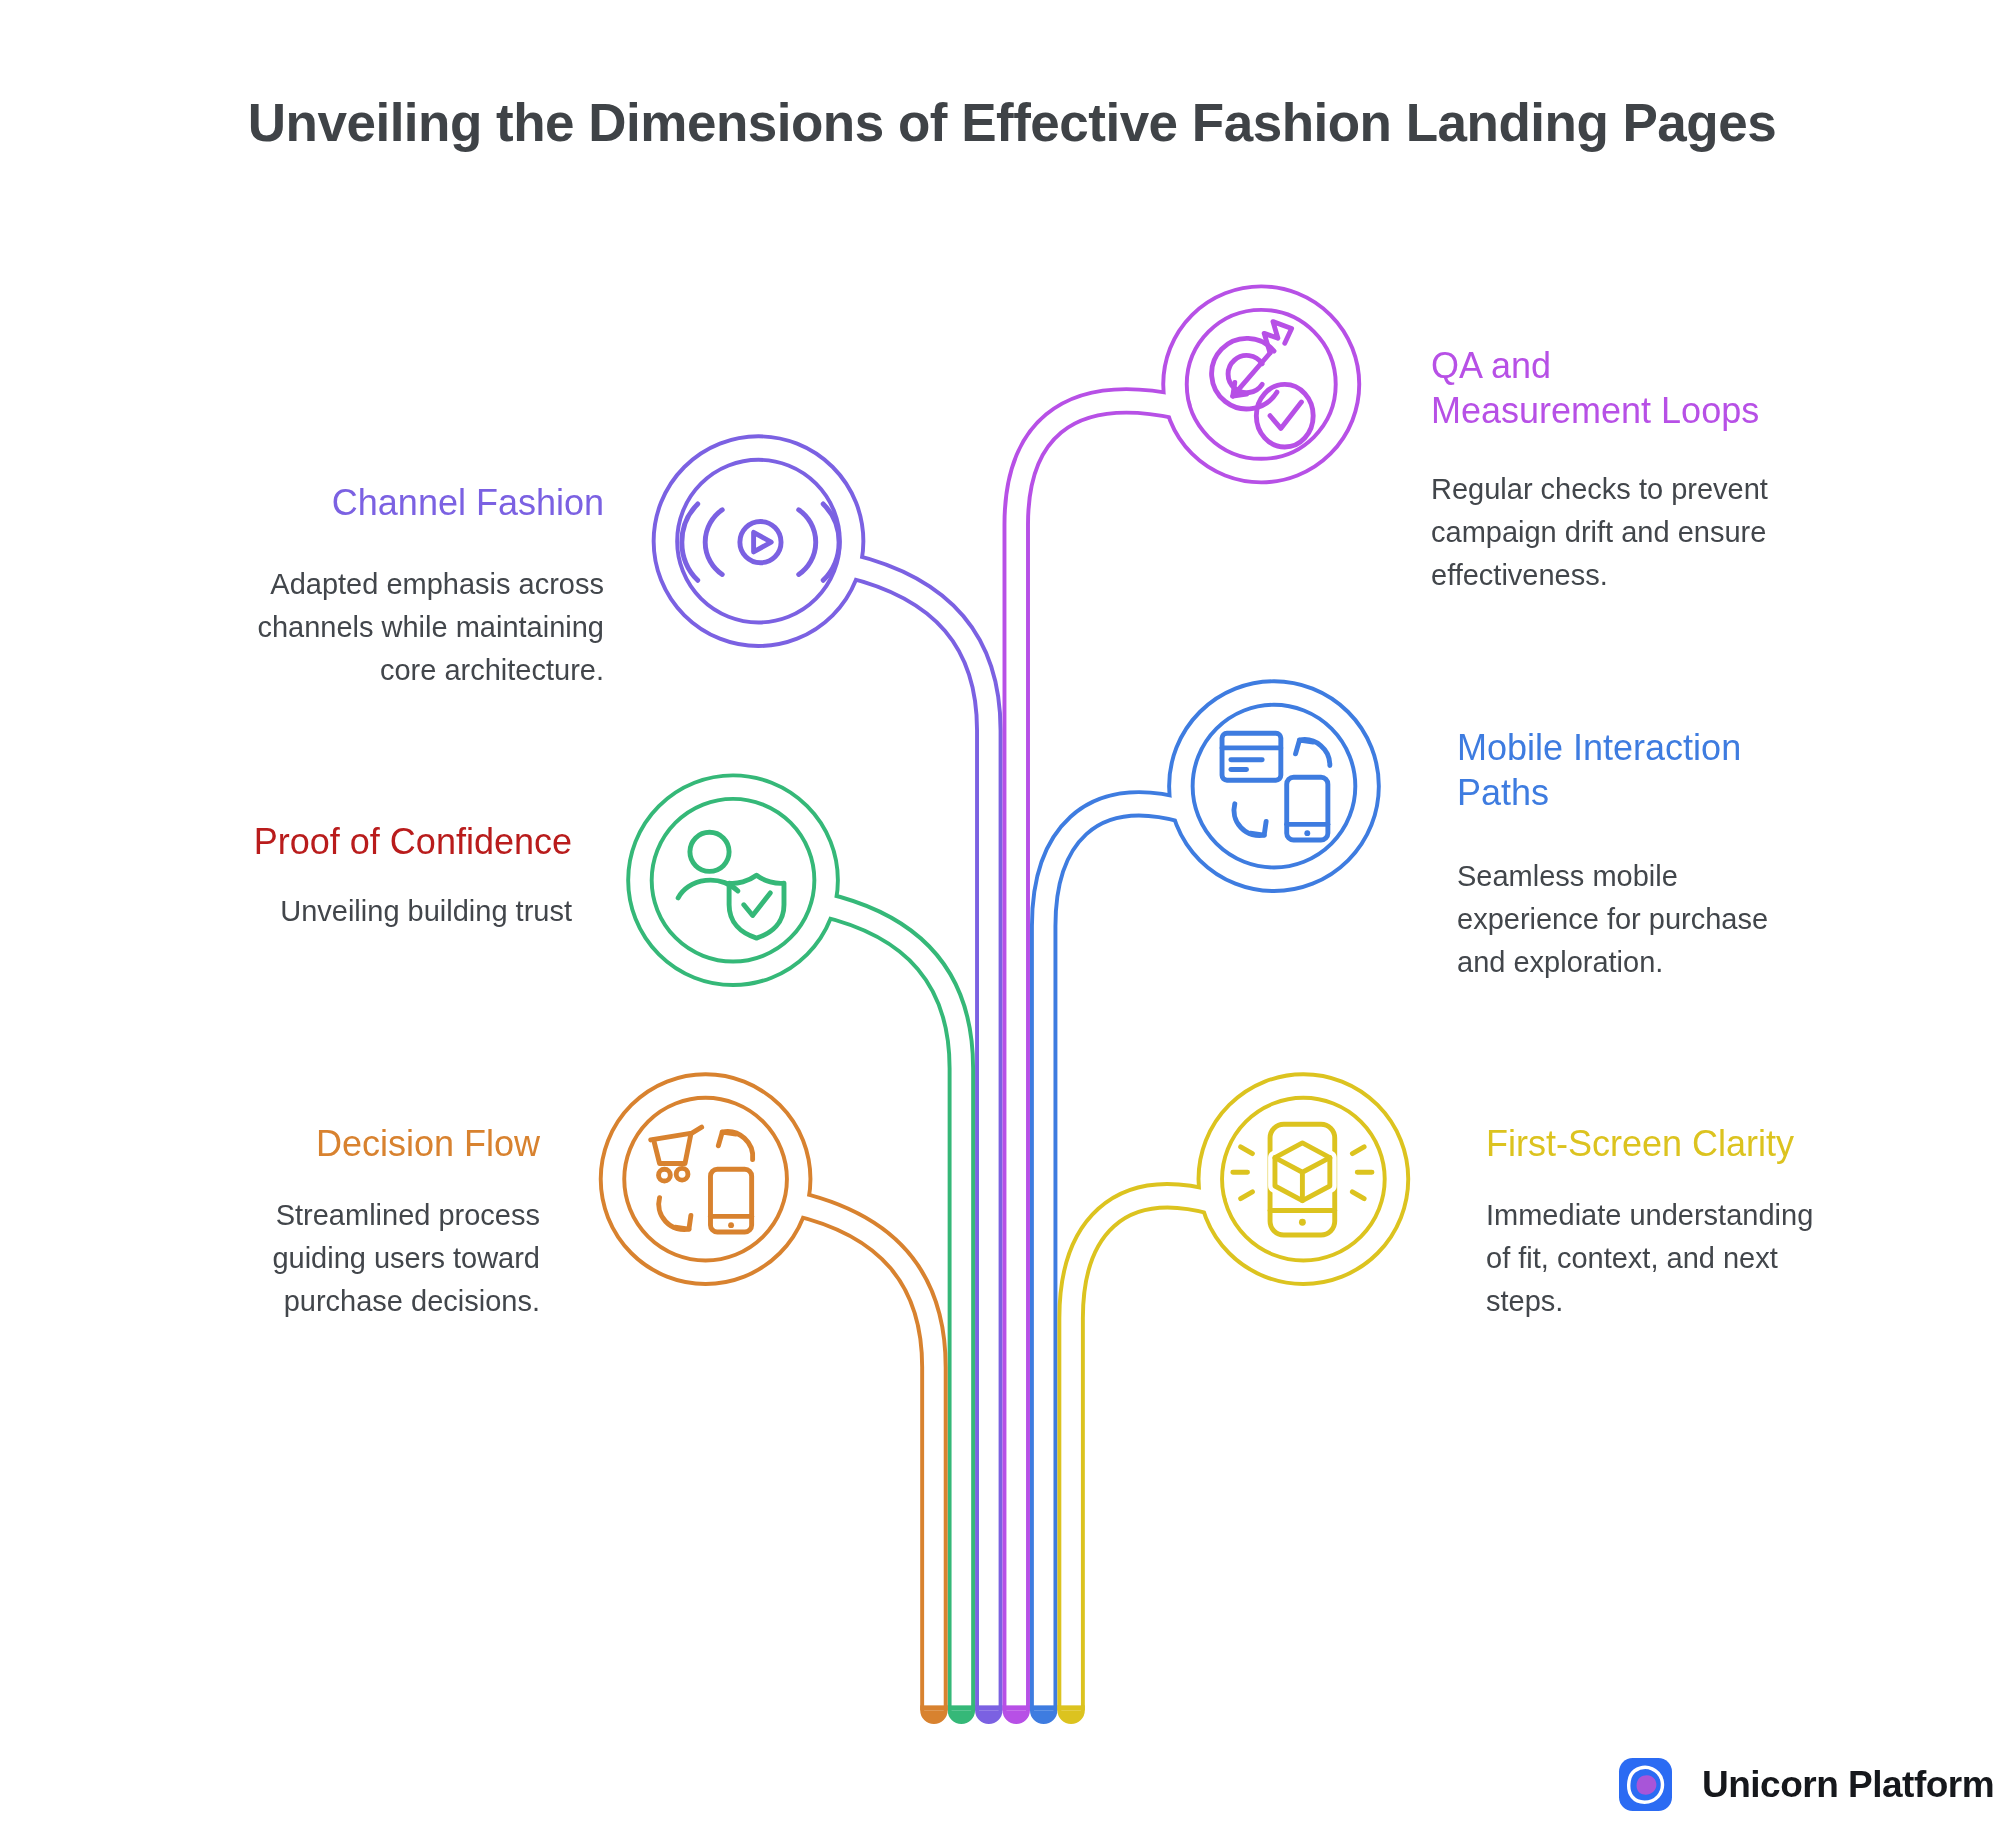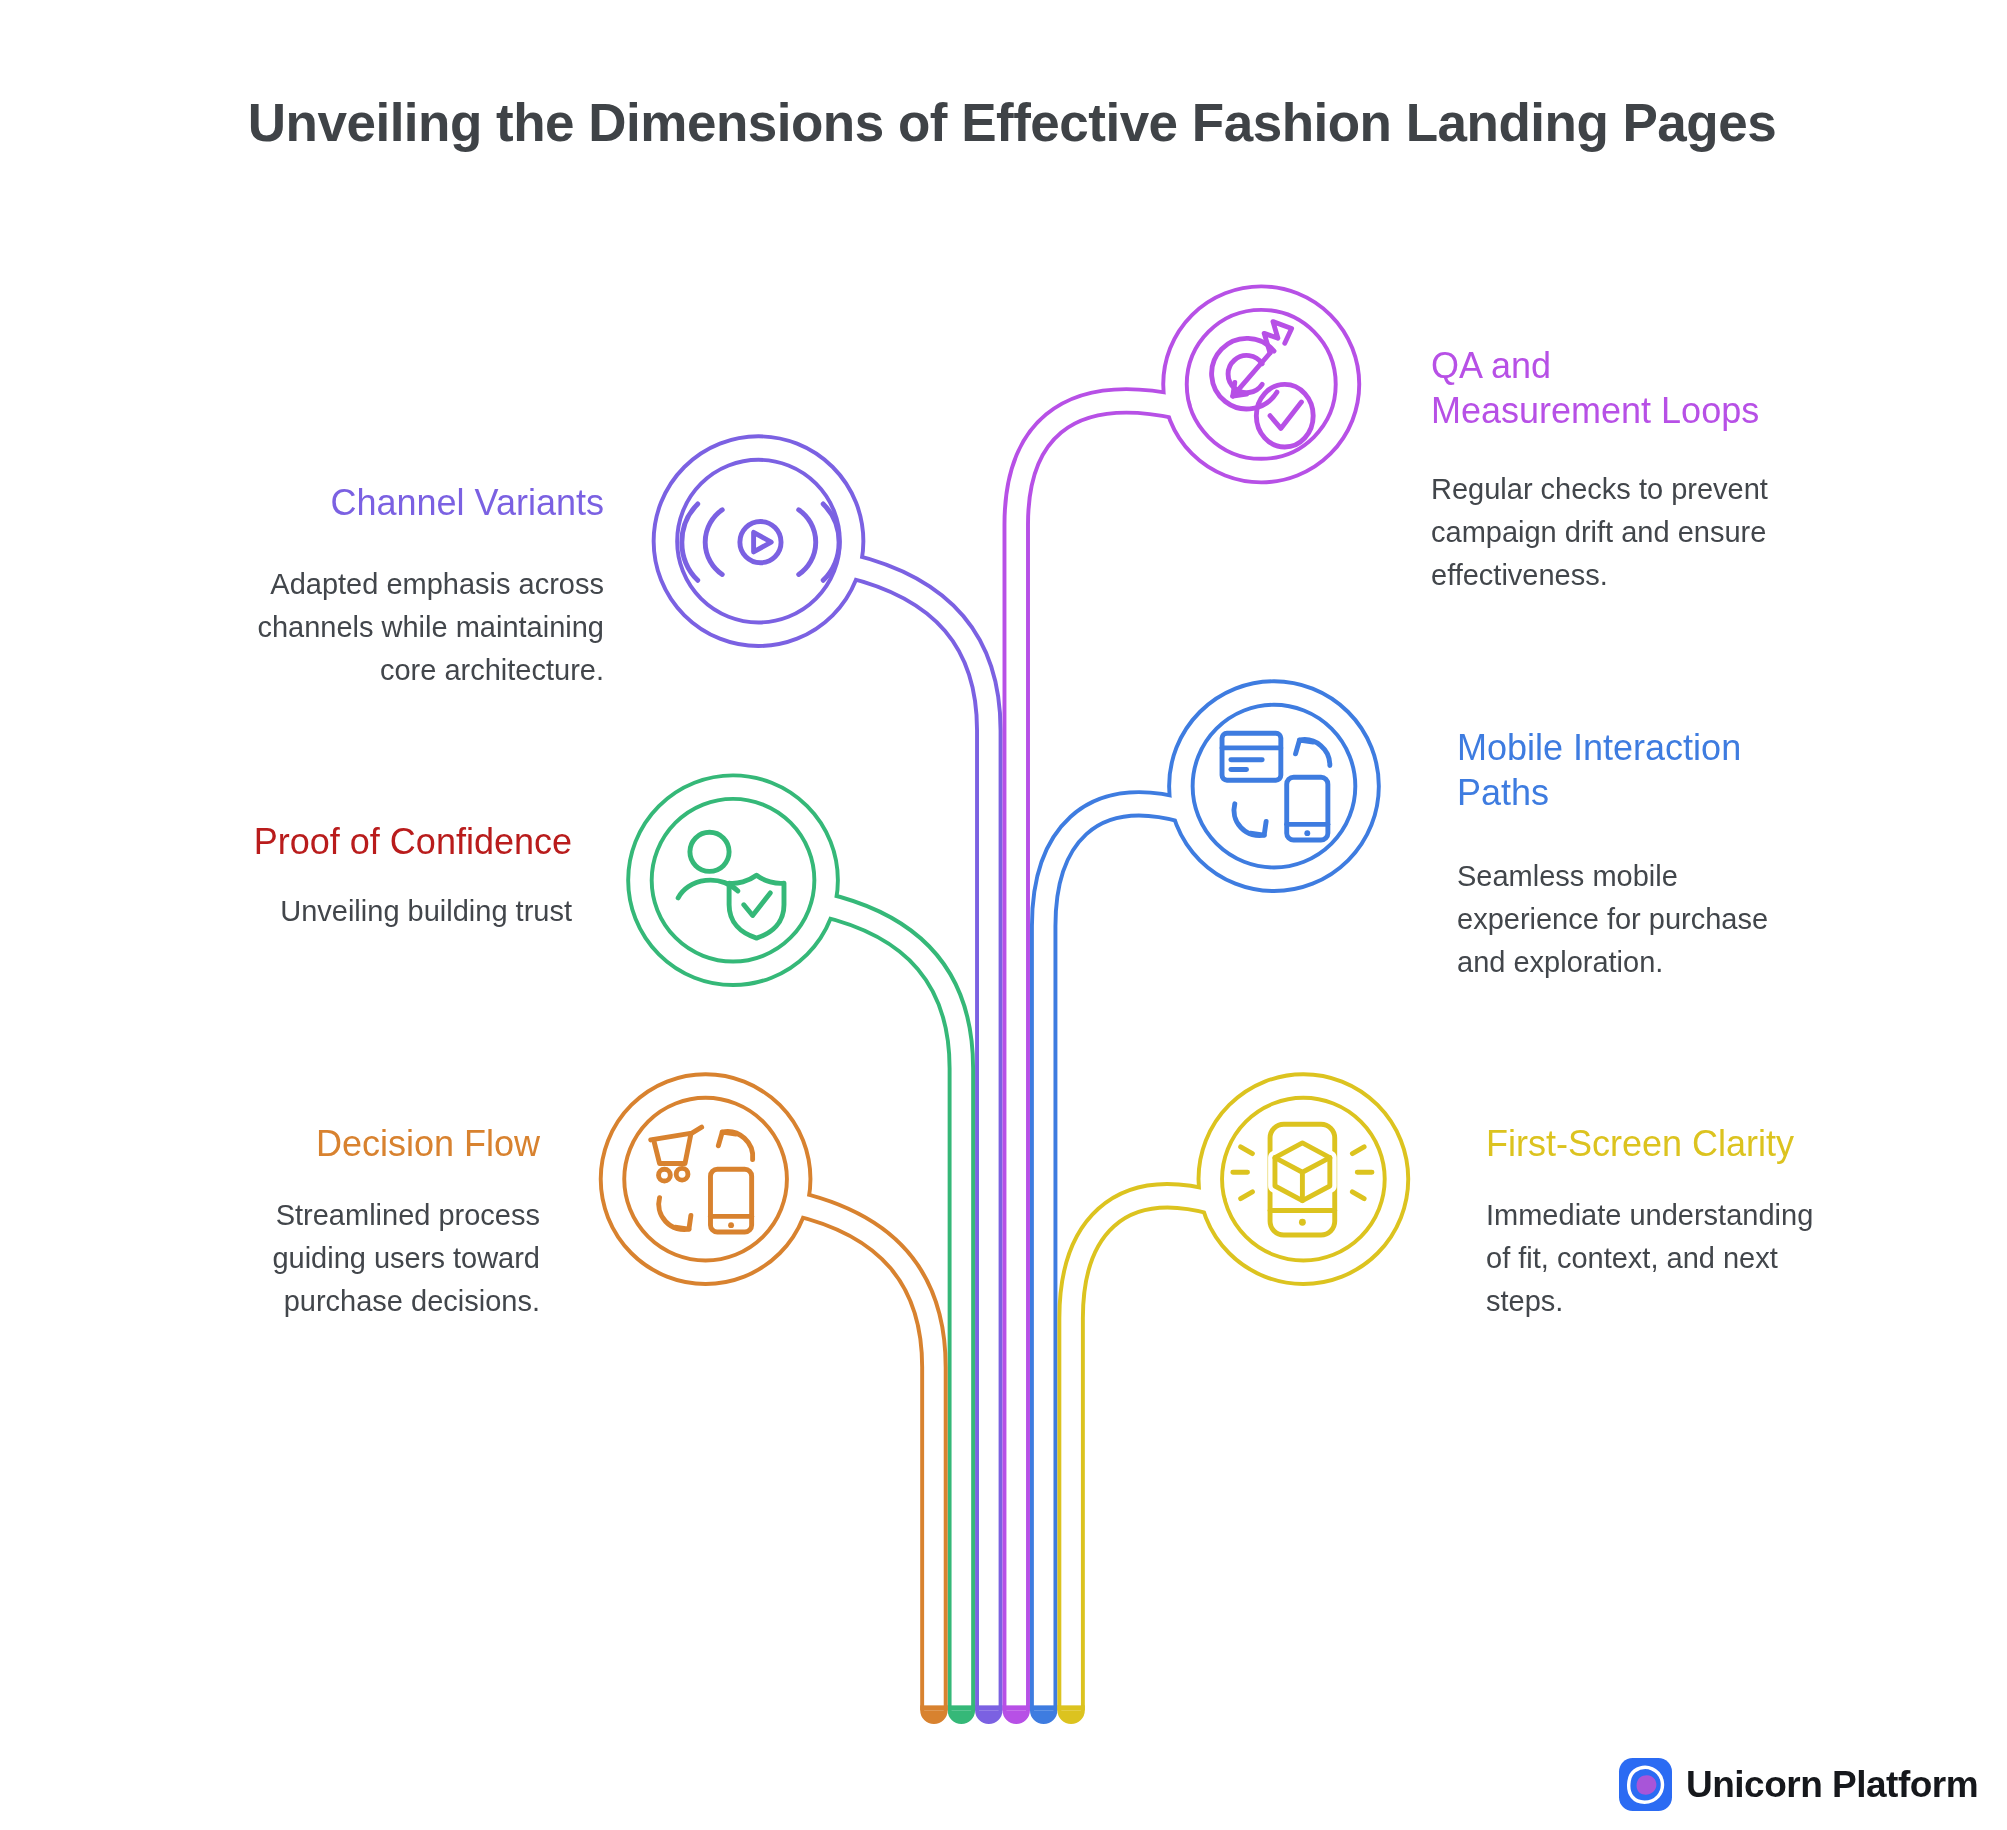--- a/index.html
+++ b/index.html
@@ -5,21 +5,21 @@
   html,body{margin:0;padding:0;background:#fff;}
   body{font-family:"Liberation Sans", sans-serif;}
   #stage{position:relative;width:2007px;height:1831px;background:#ffffff;overflow:hidden;}
   #curves{position:absolute;left:0;top:0;}
   .main-title{position:absolute;left:0;right:0;top:92px;text-align:center;
     font-size:53px;font-weight:700;color:#3f4347;letter-spacing:-0.5px;padding-left:17px;}
   .branch-label{position:absolute;font-size:36px;line-height:45px;font-weight:400;}
   .branch-desc{position:absolute;font-size:29px;line-height:43px;color:#42464b;}
   .side-left{text-align:right;width:549px;}
   .side-right{text-align:left;width:608px;}
-  .logo{position:absolute;left:1619px;top:1758px;display:flex;align-items:center;gap:14px;}
+  .logo{position:absolute;left:1619px;top:1758px;display:flex;align-items:center;gap:30px;}
   .logo-badge{width:53px;height:53px;border-radius:13.7px;display:flex;align-items:center;justify-content:center;}
   .logo-text{font-size:37px;font-weight:700;color:#16181c;letter-spacing:-0.5px;}
 </style>
 </head>
 <body>
 
 <div id="stage">
 
   <div class="main-title">Unveiling the Dimensions of Effective Fashion Landing Pages</div>
 
@@ -125,21 +125,21 @@
         <circle cx="1329" cy="1247" r="3.5" stroke="none" fill="#dcc31f"></circle>
         <path d="M 1329 1166 L 1357 1181 L 1357 1210 L 1329 1225 L 1301 1210 L 1301 1181 Z" stroke="#ffffff" stroke-width="14"></path>
         <path d="M 1329 1166 L 1357 1181 L 1357 1210 L 1329 1225 L 1301 1210 L 1301 1181 Z"></path>
         <path d="M 1301 1181 L 1329 1196 L 1357 1181 M 1329 1196 L 1329 1225"></path>
         <path d="M 1266 1170 L 1278 1177 M 1258 1196 L 1273 1196 M 1266 1223 L 1278 1216"></path>
         <path d="M 1392 1170 L 1380 1177 M 1400 1196 L 1385 1196 M 1392 1223 L 1380 1216"></path>
       </g>
     </g>
   </svg>
 
-  <div class="branch-label side-left" style="right: 1403px; top: 480px; color: rgb(123, 97, 226);">Channel Variants</div>
+  <div class="branch-label side-left" style="right: 1403px; top: 480px; color: rgb(123, 97, 226);">Channel Fashion</div>
   <div class="branch-desc side-left" style="right:1403px;top:563px;">
     <div>Adapted emphasis across</div>
     <div>channels while maintaining</div>
     <div>core architecture.</div>
   </div>
 
   <div class="branch-label side-left" style="right: 1435px; top: 819px; color: #b91c1c;">Proof of Confidence</div>
   <div class="branch-desc side-left" style="right:1435px;top:890px;">
     <div>Unveiling building trust</div>
   </div>

